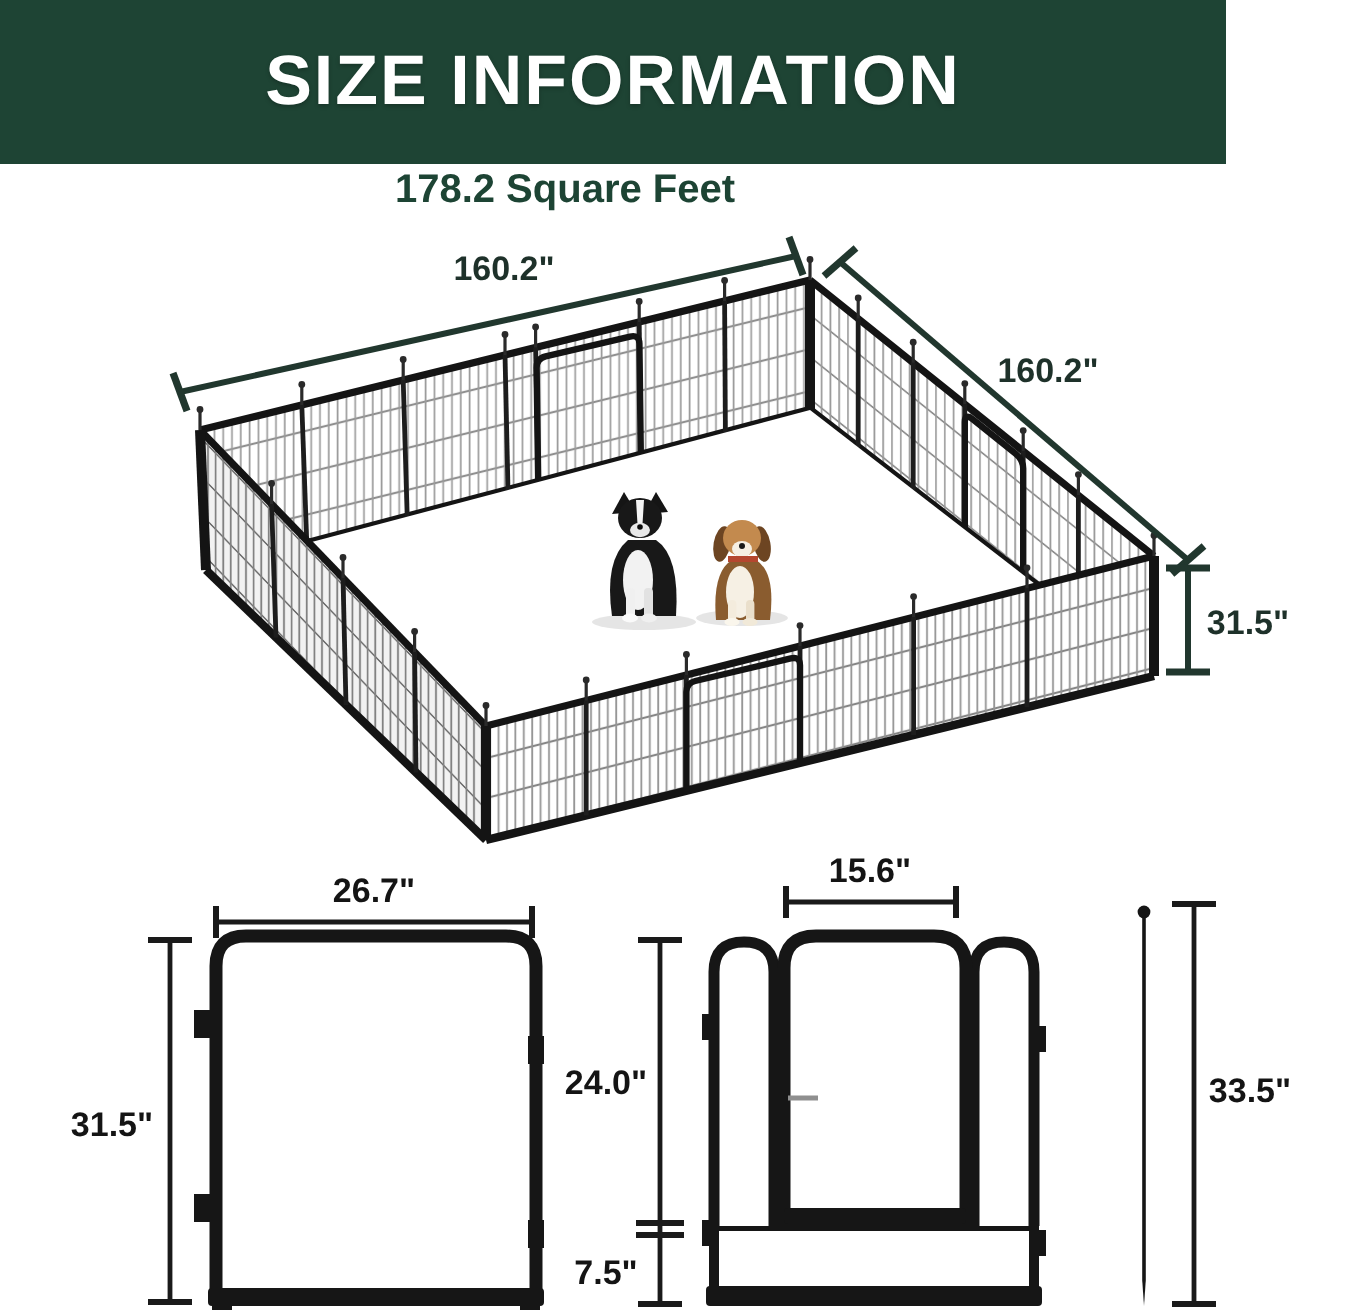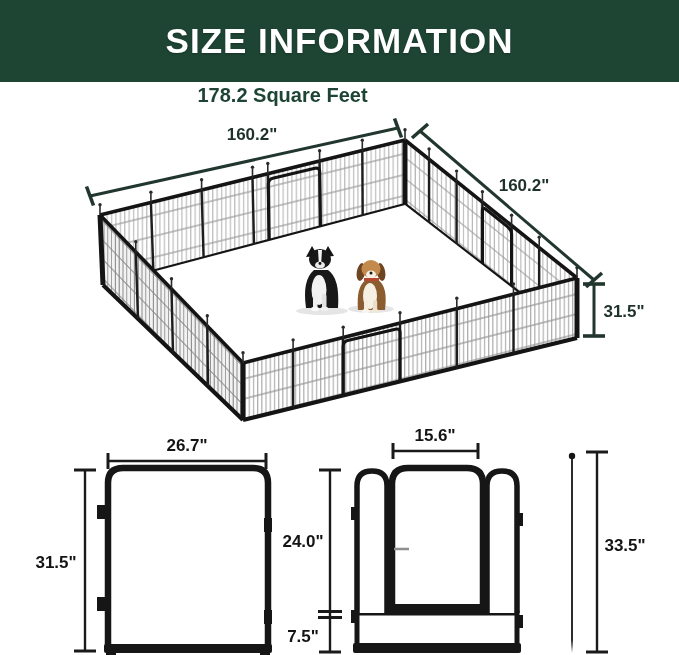--- a/index.html
+++ b/index.html
@@ -1,18 +1,18 @@
 <!DOCTYPE html>
 <html><head>
 <meta charset="utf-8">
 <style>
   html,body{margin:0;padding:0;background:#ffffff;}
   body{width:679px;height:655px;position:relative;overflow:hidden;
        font-family:"Liberation Sans",sans-serif;}
-  .banner{position:absolute;left:0;top:0;width:679px;height:82px;
+  .banner{position:absolute;left:0;top:0;width:613px;height:82px;
           background:#1e4434;display:flex;align-items:center;justify-content:center;}
   .banner h1{margin:0;color:#ffffff;font-size:35px;font-weight:bold;
              letter-spacing:1px;text-shadow:0 1px 2px rgba(0,0,0,.25);}
   .area-label{position:absolute;left:0;top:84px;width:565px;height:28px;
               text-align:center;color:#1d4434;font-size:20px;font-weight:bold;}
   svg{position:absolute;left:0;top:0;}
   .dimI{stroke:#21372e;stroke-width:3;fill:none;}
   .dimIcap{stroke:#21372e;stroke-width:3.6;fill:none;}
   .dimItxt{fill:#1e312a;font-size:17px;font-weight:bold;}
   .dimB{stroke:#1a1a1a;stroke-width:2.4;fill:none;}

